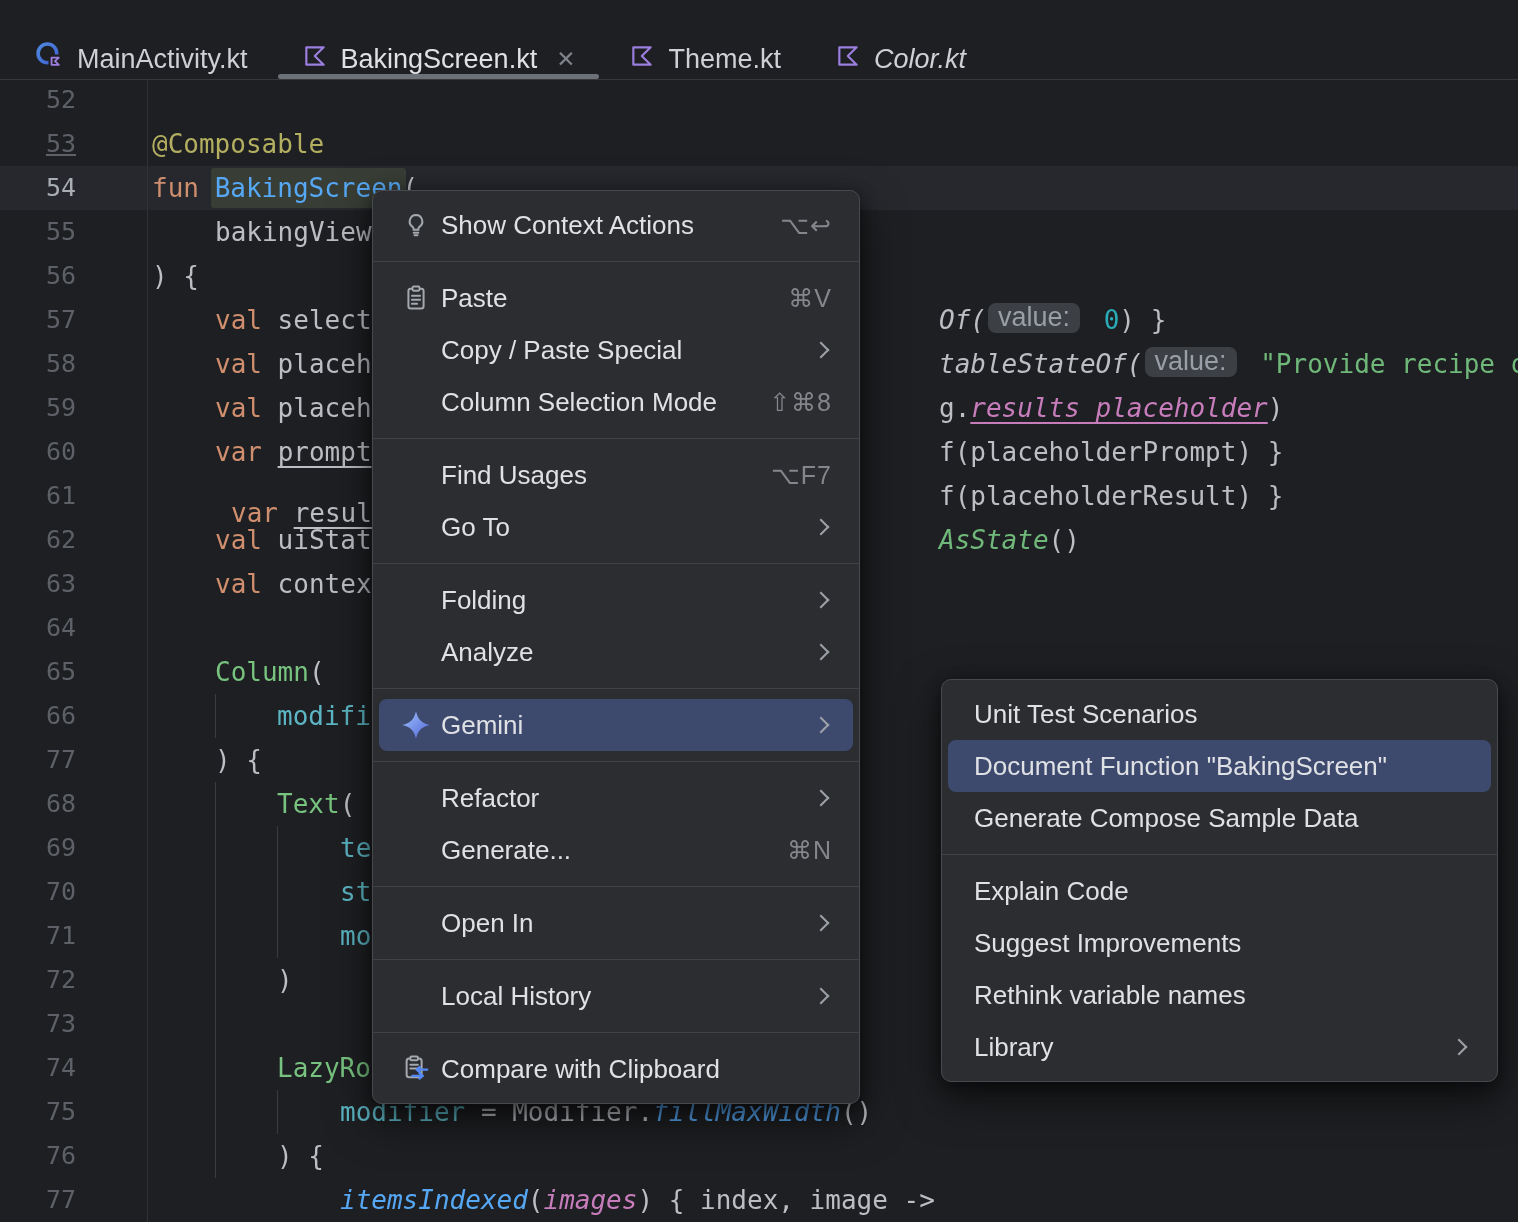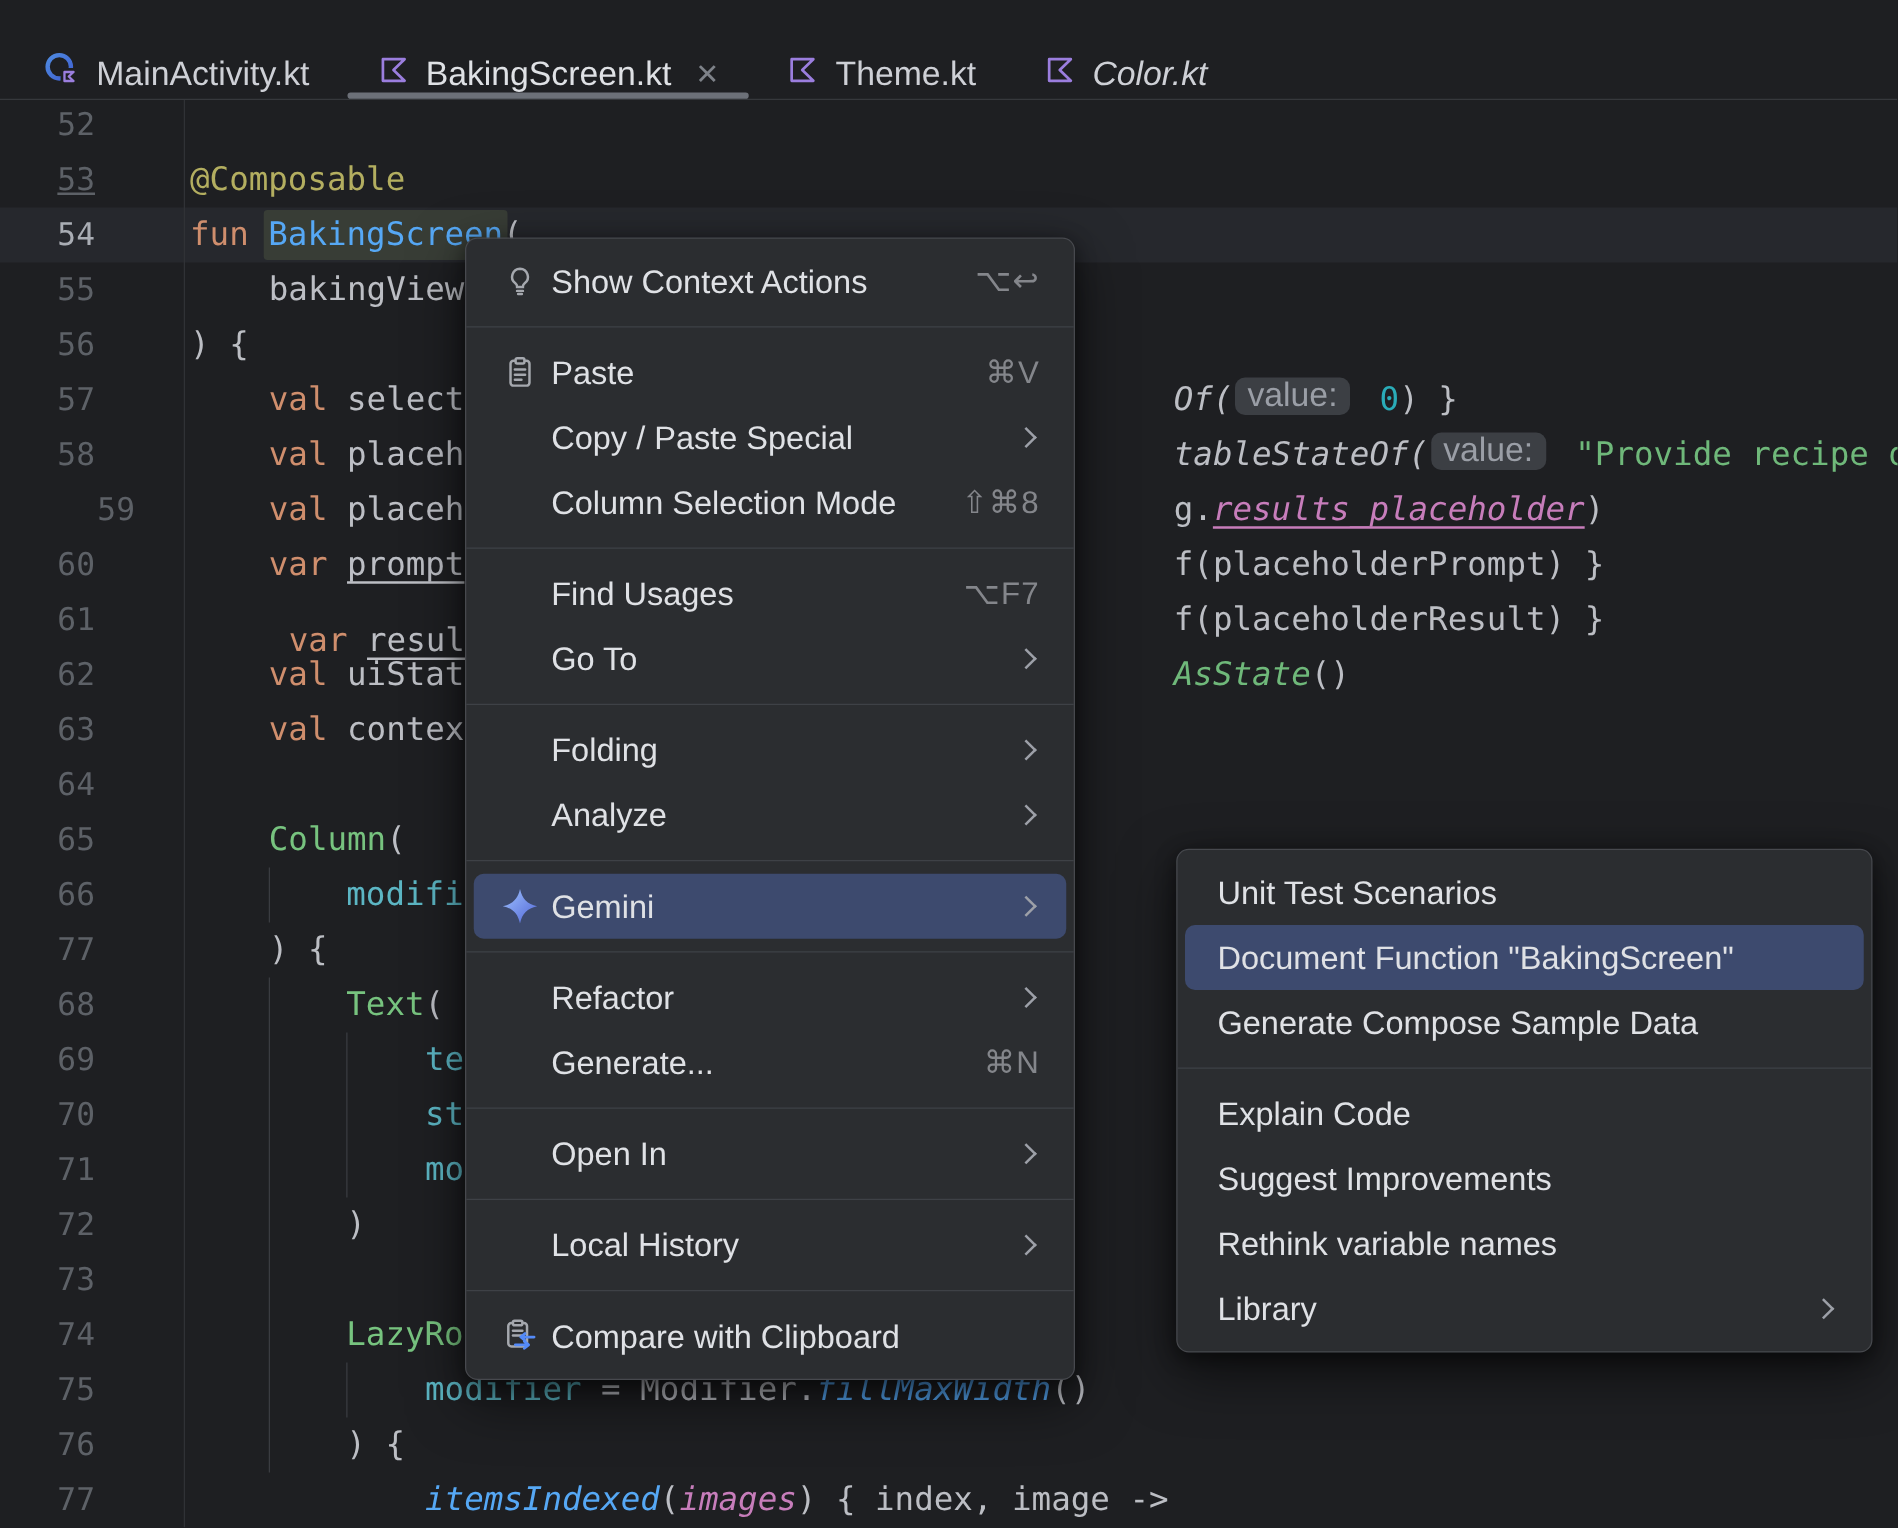--- a/index.html
+++ b/index.html
@@ -106,21 +106,21 @@
 <div id="editor">
   <div class="cur-line" id="cur-line" style="top: 166px;"></div>
   <div id="gutter">
       <div class="lnum" style="top: 78px;">52</div>
       <div class="lnum" style="top: 122px; text-decoration: underline;">53</div>
       <div class="lnum active" style="top: 166px;">54</div>
       <div class="lnum" style="top: 210px;">55</div>
       <div class="lnum" style="top: 254px;">56</div>
       <div class="lnum" style="top: 298px;">57</div>
       <div class="lnum" style="top: 342px;">58</div>
-      <div class="lnum" style="top: 386px; padding-left: 32px;">59</div>
+      <div class="lnum" style="top: 386px;">59</div>
       <div class="lnum" style="top: 430px;">60</div>
       <div class="lnum" style="top: 474px;">61</div>
       <div class="lnum" style="top: 518px;">62</div>
       <div class="lnum" style="top: 562px;">63</div>
       <div class="lnum" style="top: 606px;">64</div>
       <div class="lnum" style="top: 650px;">65</div>
       <div class="lnum" style="top: 694px;">66</div>
       <div class="lnum" style="top: 738px;">77</div>
       <div class="lnum" style="top: 782px;">68</div>
       <div class="lnum" style="top: 826px;">69</div>

